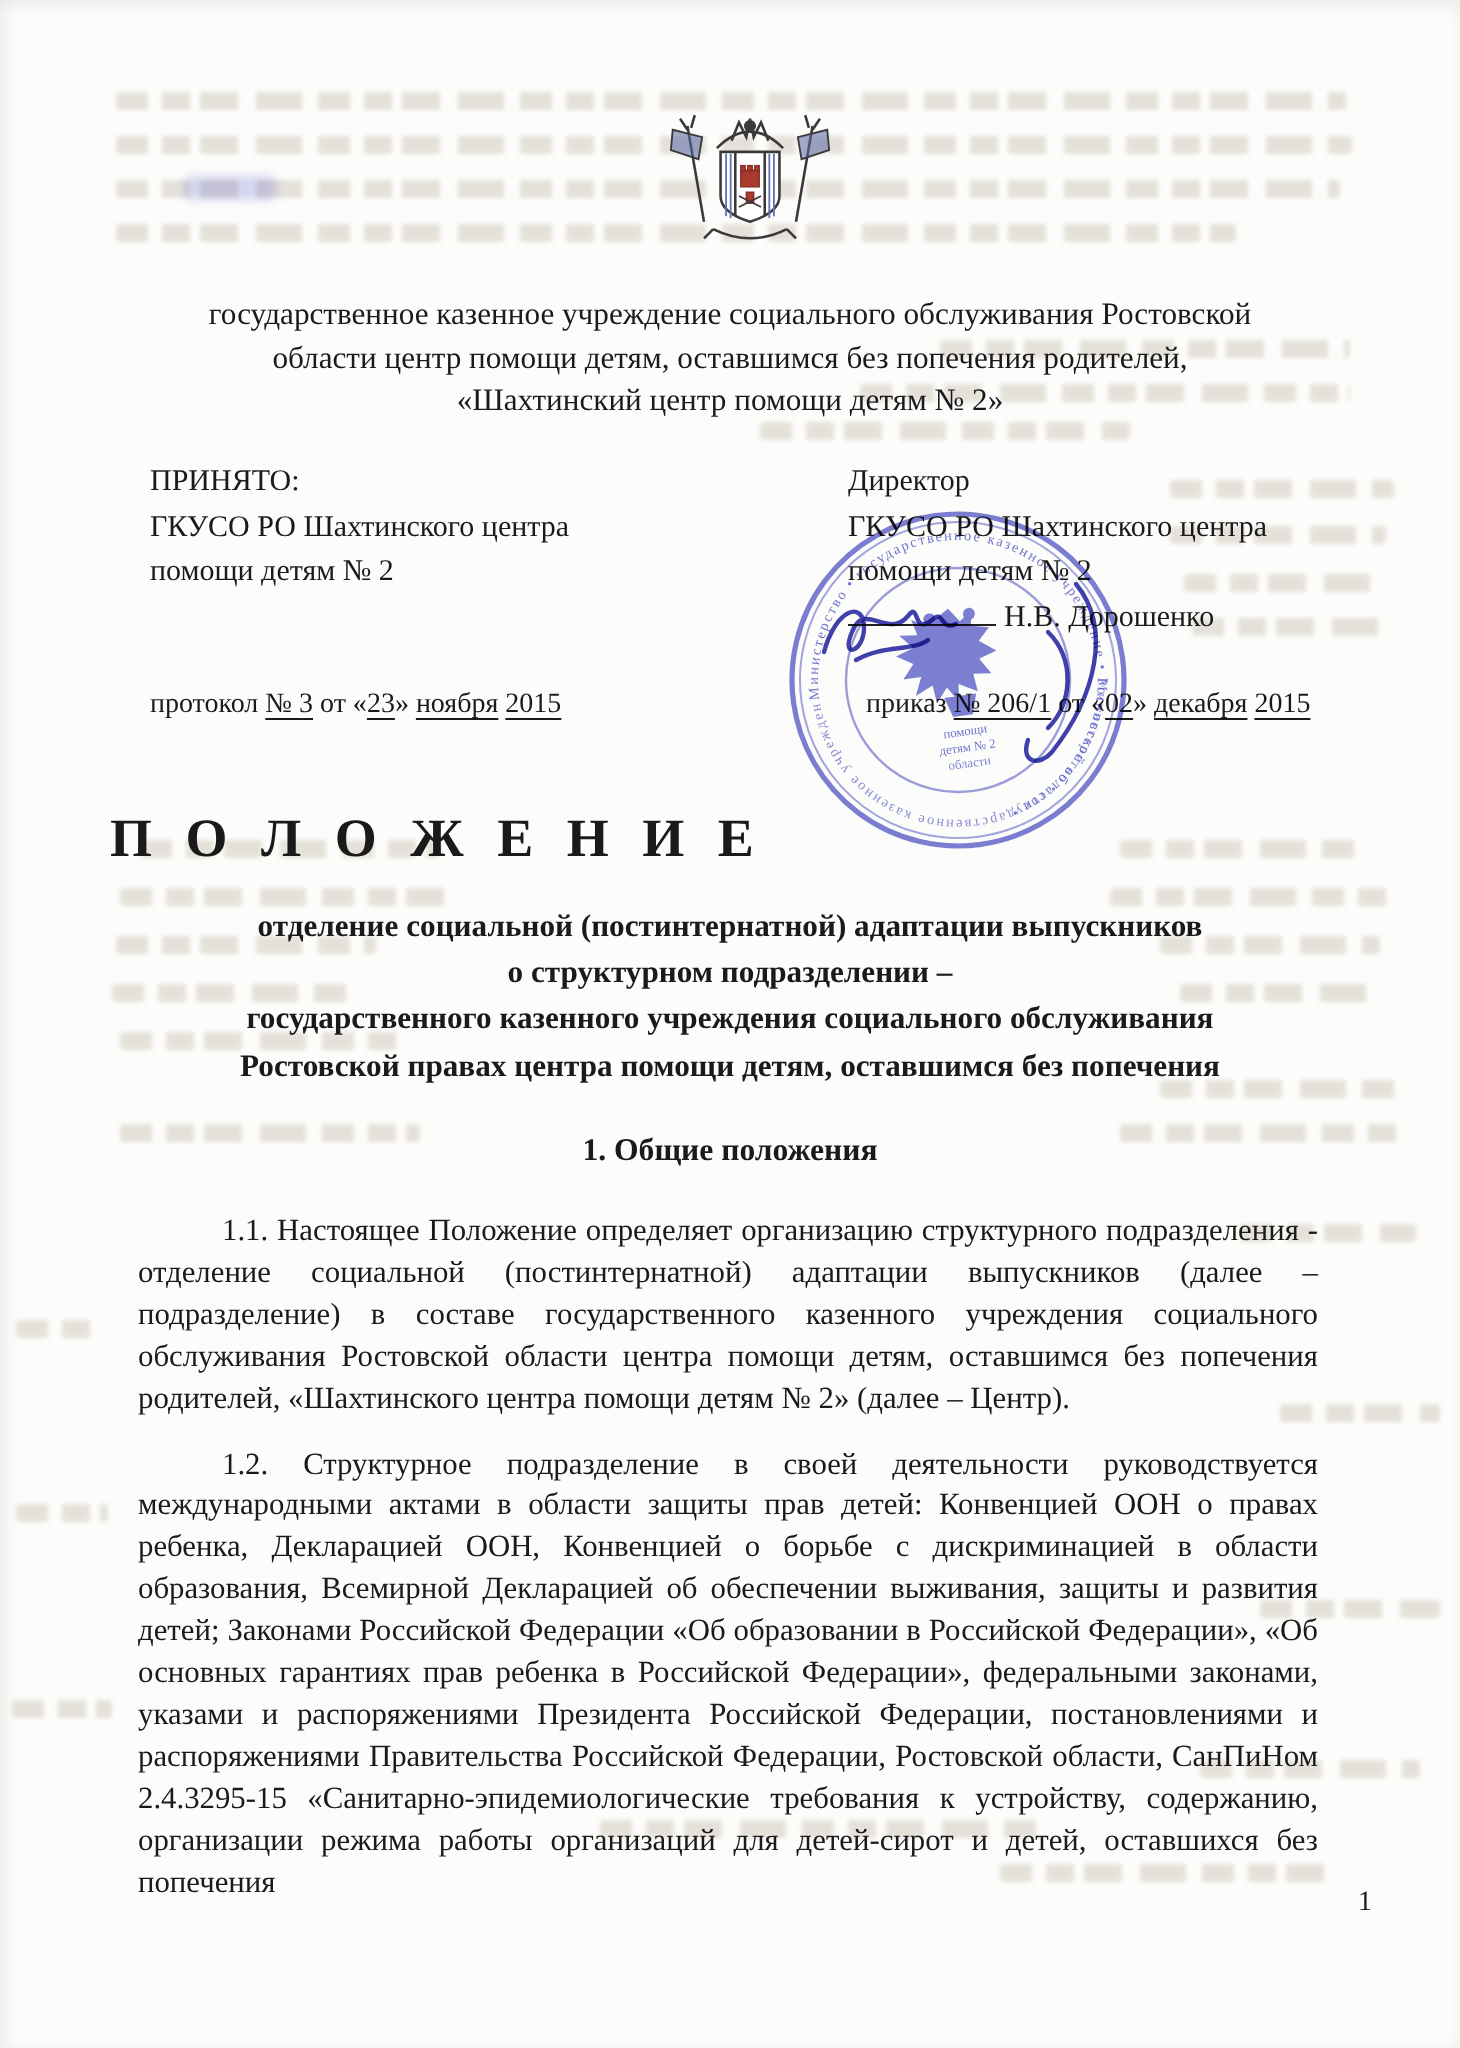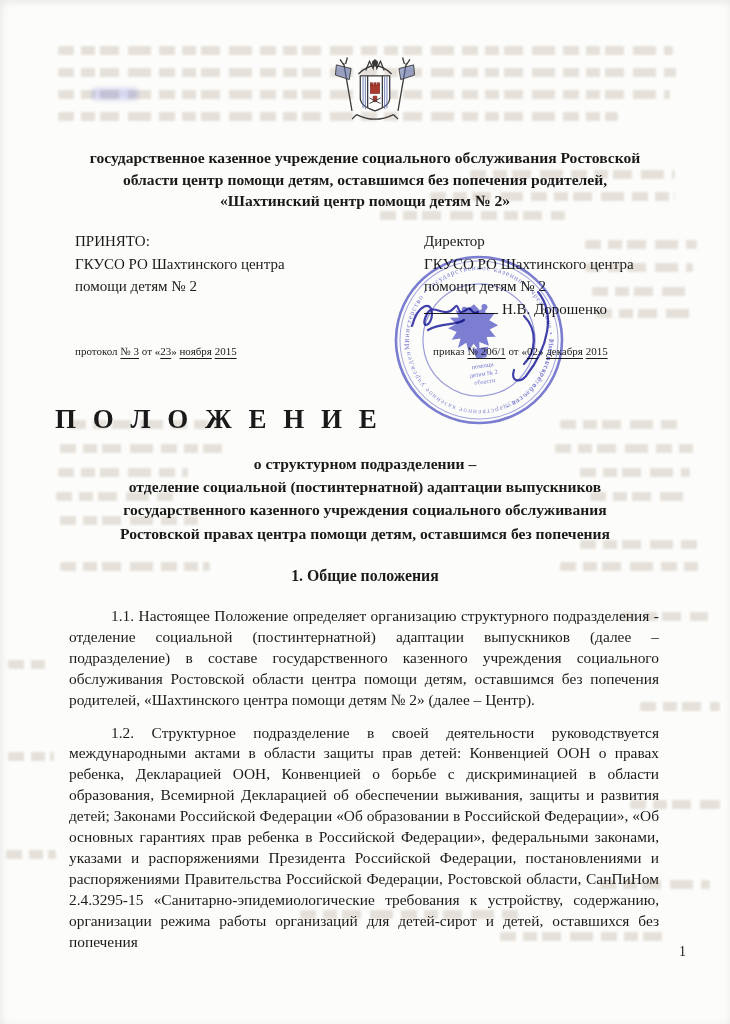--- a/index.html
+++ b/index.html
@@ -7,27 +7,27 @@
   .page{
     position:relative;width:730px;height:1024px;background:#fcfcfa;
     font-family:"Liberation Serif","DejaVu Serif",serif;color:#1a1a1a;
     box-shadow:inset 0 3px 8px rgba(0,0,0,.05), inset 3px 0 8px rgba(0,0,0,.04);
   }
   .abs{position:absolute;}
   
   .g{position:absolute;height:9px;opacity:.22;filter:blur(1.1px);border-radius:2px;z-index:1;
      background:repeating-linear-gradient(90deg,#97866b 0 16px,transparent 16px 23px,#97866b 23px 37px,transparent 37px 42px,#97866b 42px 61px,transparent 61px 70px,#97866b 70px 93px,transparent 93px 101px);}
   .smudge{position:absolute;left:92px;top:88px;width:46px;height:12px;background:#4a52c8;opacity:.22;filter:blur(2.5px);border-radius:4px;z-index:1;}
-  .header{left:55px;top:147px;width:620px;text-align:center;font-weight:700;font-size:15.6px;z-index:2;}
+  .header{left:55px;top:147px;width:620px;text-align:center;font-weight:400;font-size:15.6px;z-index:2;}
   .header div{line-height:21.6px;}
   .colblock{font-size:15px;z-index:2;}
   .colblock div{line-height:22.6px;}
   .sig-row{white-space:nowrap;}
   .sig-underline{display:inline-block;width:74px;border-bottom:1px solid #222;height:14px;margin-right:4px;}
-  .dateline{position:absolute;font-size:11px;white-space:pre;z-index:2;}
+  .dateline{position:absolute;font-size:14px;white-space:pre;z-index:2;}
   .u{text-decoration:underline;text-underline-offset:2.5px;text-decoration-thickness:1px;}
   .title-main{left:55px;top:404px;width:620px;text-align:left;font-weight:700;font-size:27px;letter-spacing:5px;z-index:2;}
   .title-sub{left:55px;top:452px;width:620px;text-align:center;font-weight:700;font-size:15.6px;z-index:2;}
   .title-sub div{line-height:23.2px;}
   .sec-head{left:55px;top:567px;width:620px;text-align:center;font-weight:700;font-size:15.8px;z-index:2;}
   .bodytext{left:57px;top:594px;width:614px;font-size:15.4px;line-height:20.9px;text-align:justify;z-index:2;}
   .bodytext p{margin:12px;text-indent:42px;}
   .pageno{left:679px;top:944px;font-size:14px;z-index:2;}
   .stamp{left:391px;top:252px;width:176px;height:176px;z-index:3;mix-blend-mode:multiply;opacity:.88;transform:rotate(-8deg);}
   .sig-svg{left:398px;top:286px;width:185px;height:105px;z-index:4;mix-blend-mode:multiply;}
@@ -167,22 +167,22 @@
     <g fill="none" stroke="#2d2da6" stroke-width="2.2" stroke-linecap="round" opacity=".9">
       <path d="M14,40 C20,18 34,14 34,28 C34,40 22,44 28,30 C34,14 46,34 56,22 C62,14 58,32 68,24 C74,18 72,30 80,26"></path>
       <path d="M30,44 C44,36 58,40 66,34"></path>
       <path d="M140,6 C158,28 150,62 128,90 C122,97 112,96 116,84"></path>
       <path d="M126,30 C140,44 138,66 126,78"></path>
     </g>
   </svg>
 
   <div class="abs title-main">П О Л О Ж Е Н И Е</div>
   <div class="abs title-sub">
+    <div>отделение социальной (постинтернатной) адаптации выпускников</div>
     <div>о структурном подразделении –</div>
-    <div>отделение социальной (постинтернатной) адаптации выпускников</div>
     <div>государственного казенного учреждения социального обслуживания</div>
     <div>Ростовской правах центра помощи детям, оставшимся без попечения</div>
   </div>
 
   <div class="abs sec-head">1. Общие положения</div>
 
   <div class="abs bodytext">
     <p>1.1. Настоящее Положение определяет организацию структурного подразделения - отделение социальной (постинтернатной) адаптации выпускников (далее – подразделение) в составе государственного казенного учреждения социального обслуживания Ростовской области центра помощи детям, оставшимся без попечения родителей, «Шахтинского центра помощи детям № 2» (далее – Центр).</p>
     <p>1.2. Структурное подразделение в своей деятельности руководствуется международными актами в области защиты прав детей: Конвенцией ООН о правах ребенка, Декларацией ООН, Конвенцией о борьбе с дискриминацией в области образования, Всемирной Декларацией об обеспечении выживания, защиты и развития детей; Законами Российской Федерации «Об образовании в Российской Федерации», «Об основных гарантиях прав ребенка в Российской Федерации», федеральными законами, указами и распоряжениями Президента Российской Федерации, постановлениями и распоряжениями Правительства Российской Федерации, Ростовской области, СанПиНом 2.4.3295-15 «Санитарно-эпидемиологические требования к устройству, содержанию, организации режима работы организаций для детей-сирот  и детей, оставшихся без попечения</p>
   </div>

